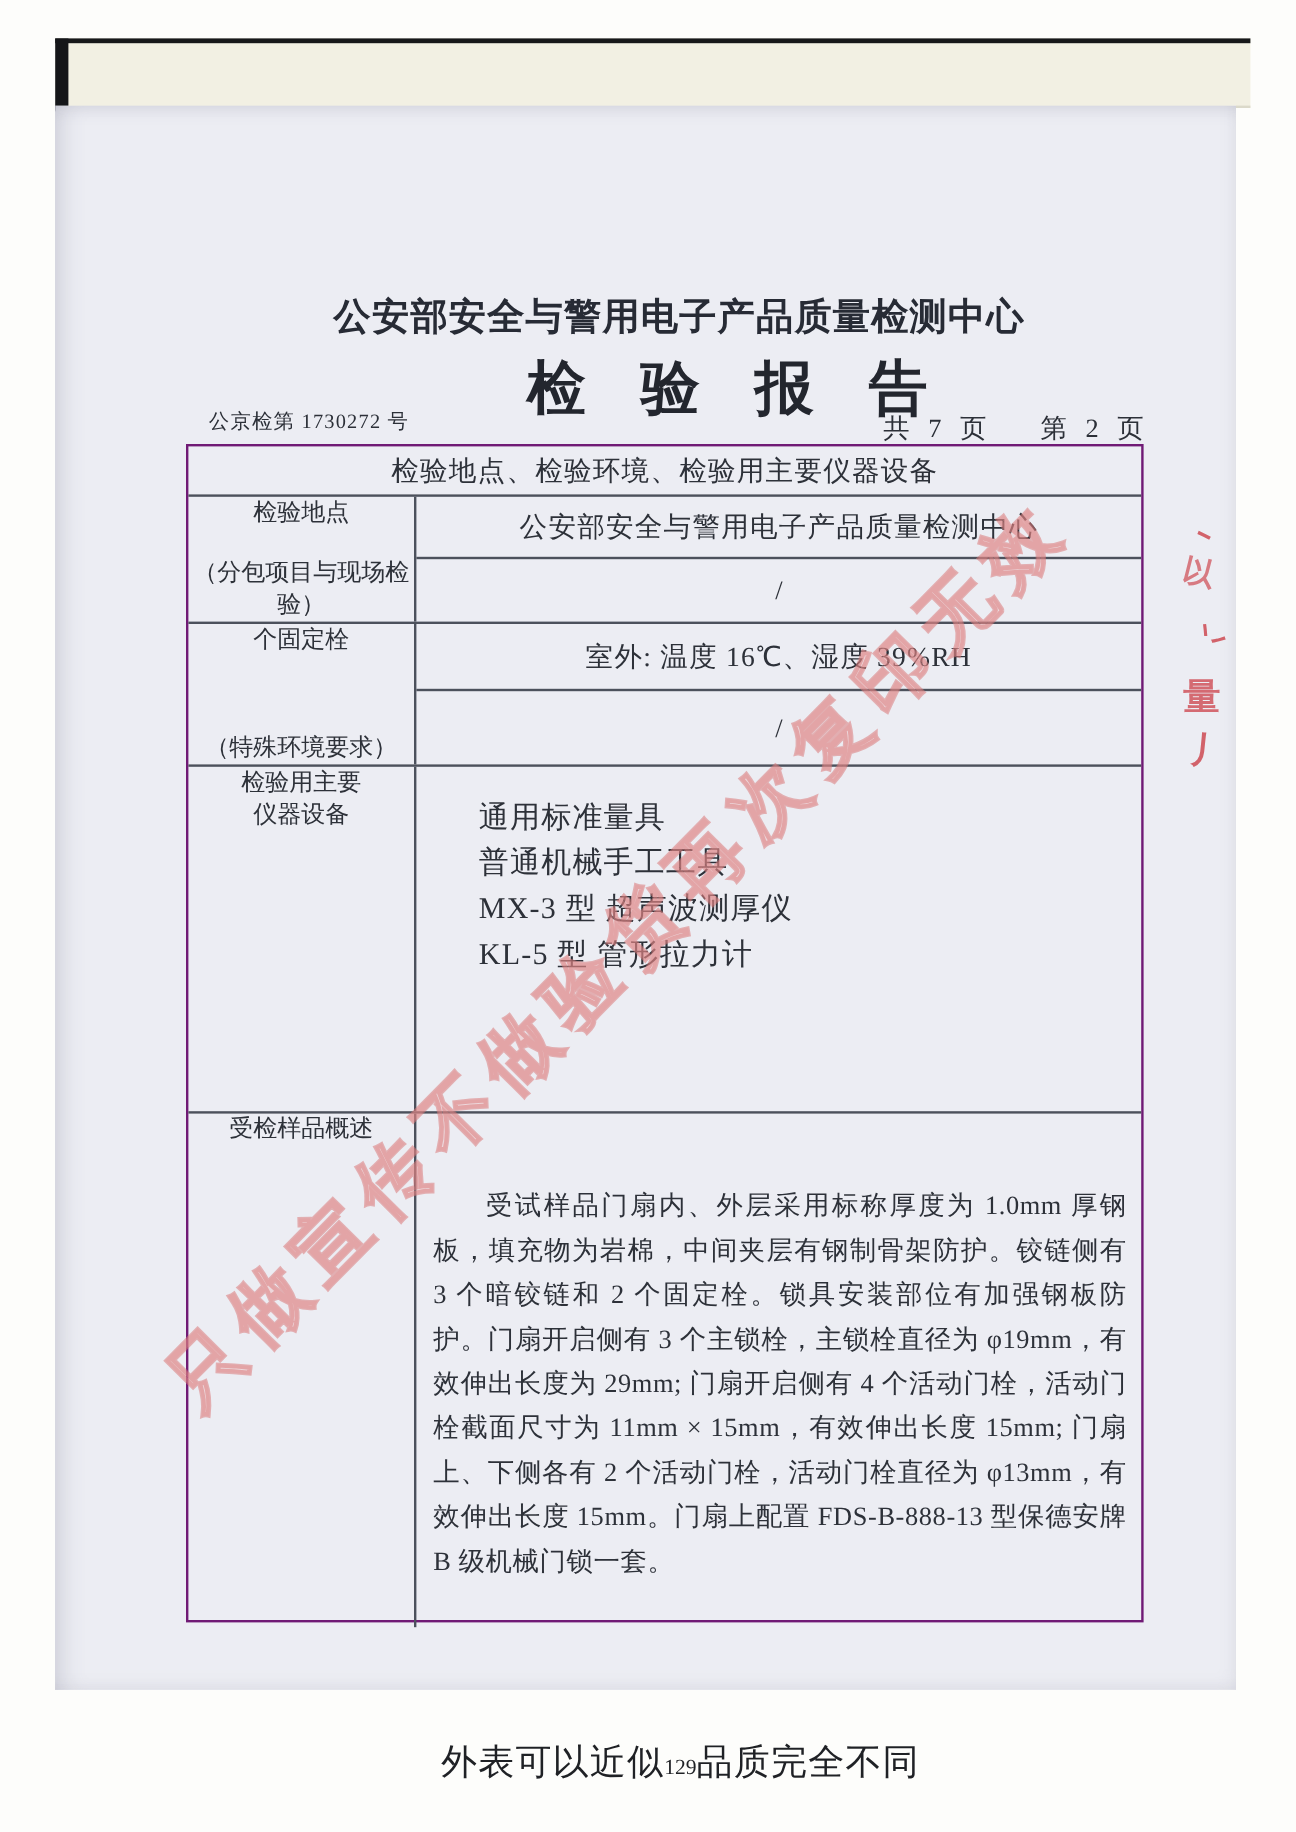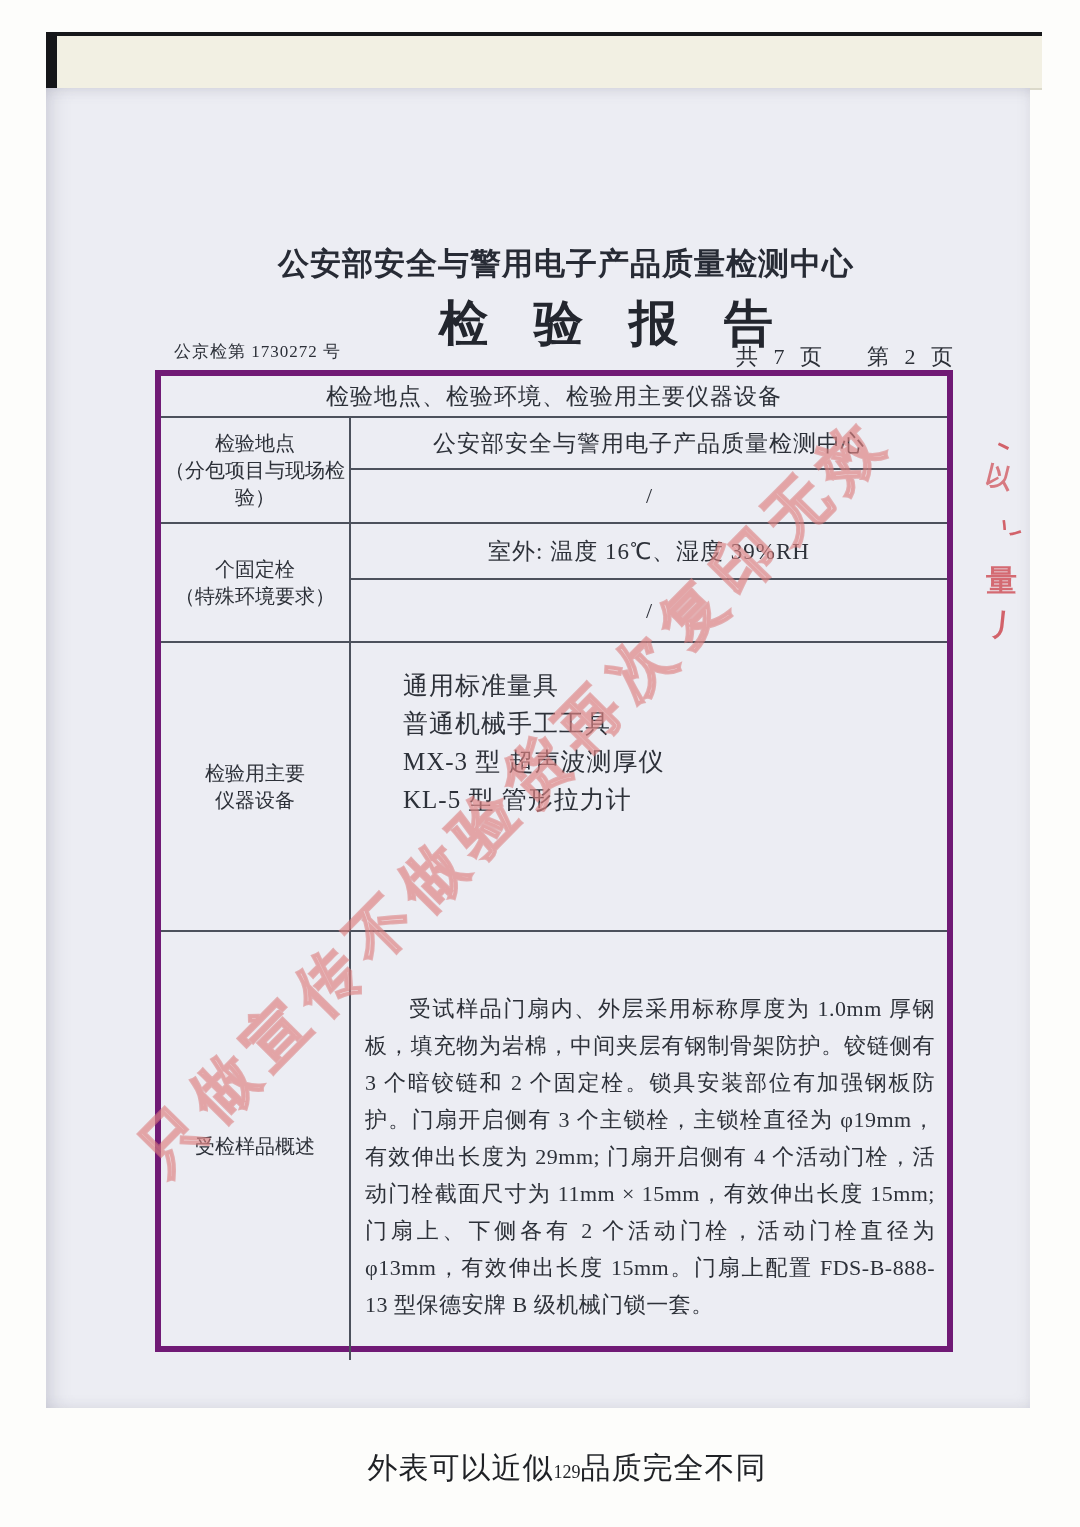--- a/index.html
+++ b/index.html
@@ -28,27 +28,27 @@
     font-size:31px;letter-spacing:1px;color:#272b35;font-weight:600;}
   .doc-title{position:absolute;left:150px;top:203px;width:820px;text-align:center;
     font-size:49px;letter-spacing:46px;padding-left:46px;box-sizing:border-box;
     color:#23262e;font-weight:700;}
   .report-no{position:absolute;left:128px;top:252px;font-size:17px;color:#2c3038;letter-spacing:1px;}
   .page-info{position:absolute;left:690px;top:254px;font-size:22px;color:#2c3038;letter-spacing:5px;}
   .page-info .pg2{margin-left:40px;}
 
   
   .doc-table{position:absolute;left:109px;top:282px;width:798px;height:982px;
-    border:6px solid #701a75;box-sizing:border-box;color:#2d3139;}
+    border:2px solid #701a75;box-sizing:border-box;color:#2d3139;}
   .t-header{height:40px;border-bottom:2px solid #4c515c;display:flex;align-items:center;justify-content:center;
     font-size:23px;letter-spacing:1px;}
   .t-row{display:flex;border-bottom:2px solid #4c515c;}
   .t-row:last-child{border-bottom:none;}
   .label-cell{width:180px;border-right:2px solid #4c515c;display:flex;flex-direction:column;
-    align-items:center;justify-content:center;text-align:center;font-size:20px;line-height:27px;padding:0 4px;box-sizing:content-box;}
+    align-items:center;justify-content:space-between;text-align:center;font-size:20px;line-height:27px;padding:0 4px;box-sizing:content-box;}
   .label-cell .wrap{word-break:break-all;}
   .value-col{flex:1;display:flex;flex-direction:column;}
   .sub-top{border-bottom:2px solid #4c515c;display:flex;align-items:center;justify-content:center;font-size:23px;letter-spacing:1px;}
   .sub-bottom{flex:1;display:flex;align-items:center;justify-content:center;font-size:22px;}
   .row-1{height:104px;} .row-1 .sub-top{height:52px;box-sizing:border-box;}
   .row-2{height:117px;} .row-2 .sub-top{height:56px;box-sizing:border-box;}
   .row-3{height:287px;}
   .row-4{height:428px;}
   .instr-list{padding:24px 0 0 52px;font-size:25px;line-height:38px;letter-spacing:1px;}
   .sample-desc{padding:22px 12px 0 14px;font-size:22px;line-height:37px;text-align:justify;text-indent:2em;letter-spacing:.5px;margin-top:36px;}

